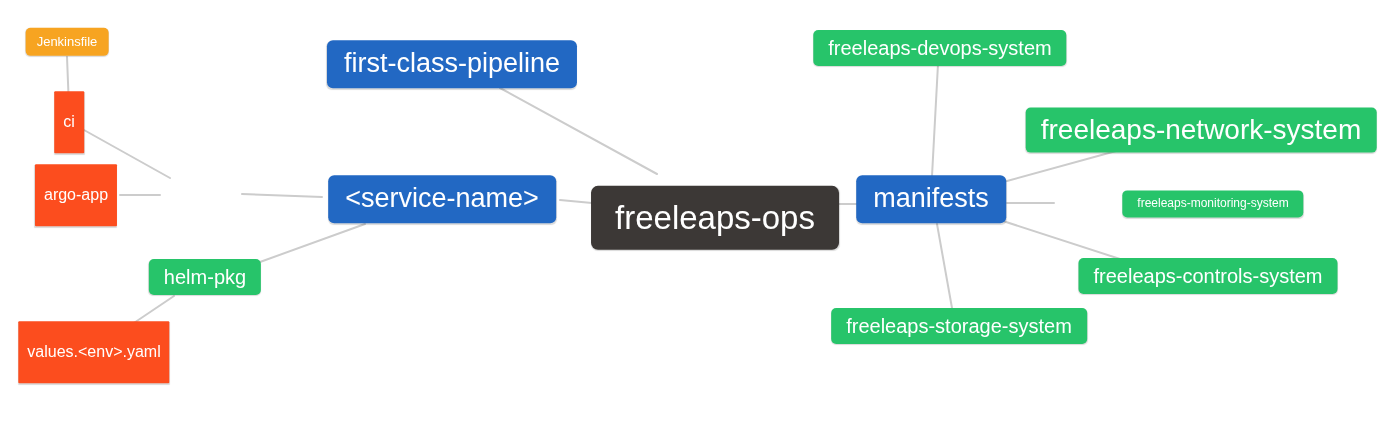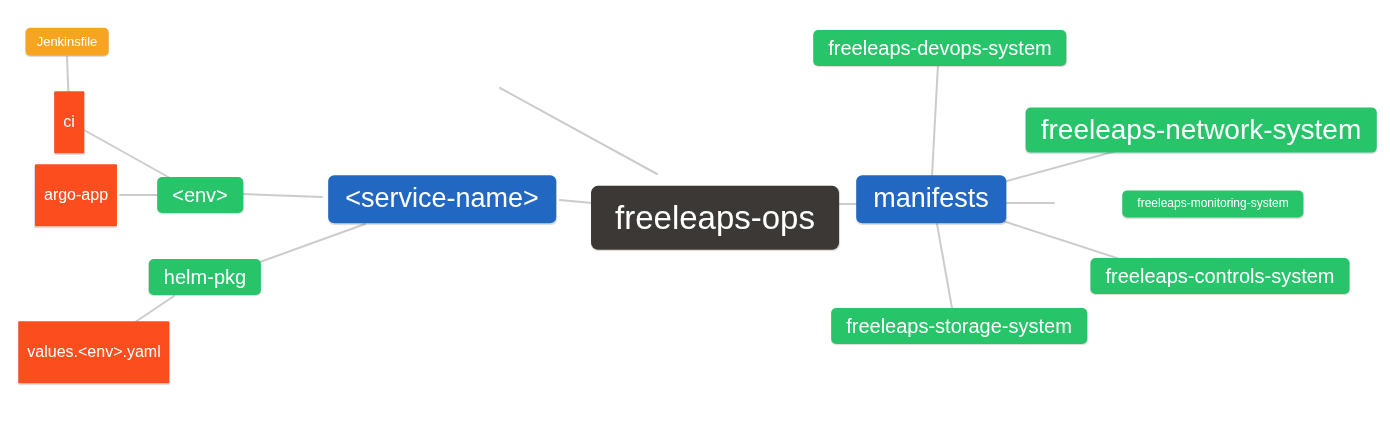--- a/index.html
+++ b/index.html
@@ -60,27 +60,27 @@
       <line x1="500" y1="88" x2="657" y2="174" stroke="#cccccc" stroke-width="2" stroke-linecap="round"></line>
       <line x1="838" y1="204" x2="860" y2="204" stroke="#cccccc" stroke-width="2" stroke-linecap="round"></line>
       <line x1="938" y1="64" x2="932" y2="176" stroke="#cccccc" stroke-width="2" stroke-linecap="round"></line>
       <line x1="1007" y1="181" x2="1127" y2="148" stroke="#cccccc" stroke-width="2" stroke-linecap="round"></line>
       <line x1="1007" y1="203" x2="1054" y2="203" stroke="#cccccc" stroke-width="2" stroke-linecap="round"></line>
       <line x1="1003" y1="221" x2="1120" y2="259" stroke="#cccccc" stroke-width="2" stroke-linecap="round"></line>
       <line x1="937" y1="224" x2="952" y2="308" stroke="#cccccc" stroke-width="2" stroke-linecap="round"></line>
     </svg>
   <div class="node-layer">
       <div class="node level-0" style="left: 715px; top: 206px; background: rgb(60, 56, 54); font-size: 33px; margin-top: 12px;"><span>freeleaps-ops</span></div>
+      <div class="node level-1" style="left: 452px; top: 64px; background: rgb(34, 104, 195); font-size: 27px;"><span>first-class-pipeline</span></div>
       <div class="node level-1" style="left: 442px; top: 199px; background: rgb(34, 104, 195); font-size: 27px;"><span>&lt;service-name&gt;</span></div>
       <div class="node level-1" style="left: 931px; top: 199px; background: rgb(34, 104, 195); font-size: 27px;"><span>manifests</span></div>
-      <div class="node level-2" style="left: 200px; top: 195px; background: rgb(39, 196, 106); font-size: 20px;"><span>&lt;env&gt;</span></div>
       <div class="node level-2" style="left: 205px; top: 277px; background: rgb(39, 196, 106); font-size: 20px;"><span>helm-pkg</span></div>
       <div class="node level-2" style="left: 940px; top: 48px; background: rgb(39, 196, 106); font-size: 20px;"><span>freeleaps-devops-system</span></div>
       <div class="node level-2" style="left: 1201px; top: 130px; background: rgb(39, 196, 106); font-size: 28px;"><span>freeleaps-network-system</span></div>
       <div class="node level-2" style="left: 1213px; top: 204px; background: rgb(39, 196, 106); font-size: 12px;"><span>freeleaps-monitoring-system</span></div>
-      <div class="node level-2" style="left: 1208px; top: 276px; background: rgb(39, 196, 106); font-size: 20px; margin-left: 12px;"><span>freeleaps-controls-system</span></div>
+      <div class="node level-2" style="left: 1208px; top: 276px; background: rgb(39, 196, 106); font-size: 20px;"><span>freeleaps-controls-system</span></div>
       <div class="node level-2" style="left: 959px; top: 326px; background: rgb(39, 196, 106); font-size: 20px;"><span>freeleaps-storage-system</span></div>
       <div class="node level-3" style="left: 69px; top: 122px; background: rgb(252, 77, 30); font-size: 16px;"><span>ci</span></div>
       <div class="node level-3" style="left: 76px; top: 195px; background: rgb(252, 77, 30); font-size: 16px;"><span>argo-app</span></div>
       <div class="node level-3" style="left: 94px; top: 352px; background: rgb(252, 77, 30); font-size: 16px;"><span>values.&lt;env&gt;.yaml</span></div>
       <div class="node level-4" style="left: 67px; top: 42px; background: rgb(247, 164, 33); font-size: 13px;"><span>Jenkinsfile</span></div>
     </div>
 </div>
 
 </body></html>

